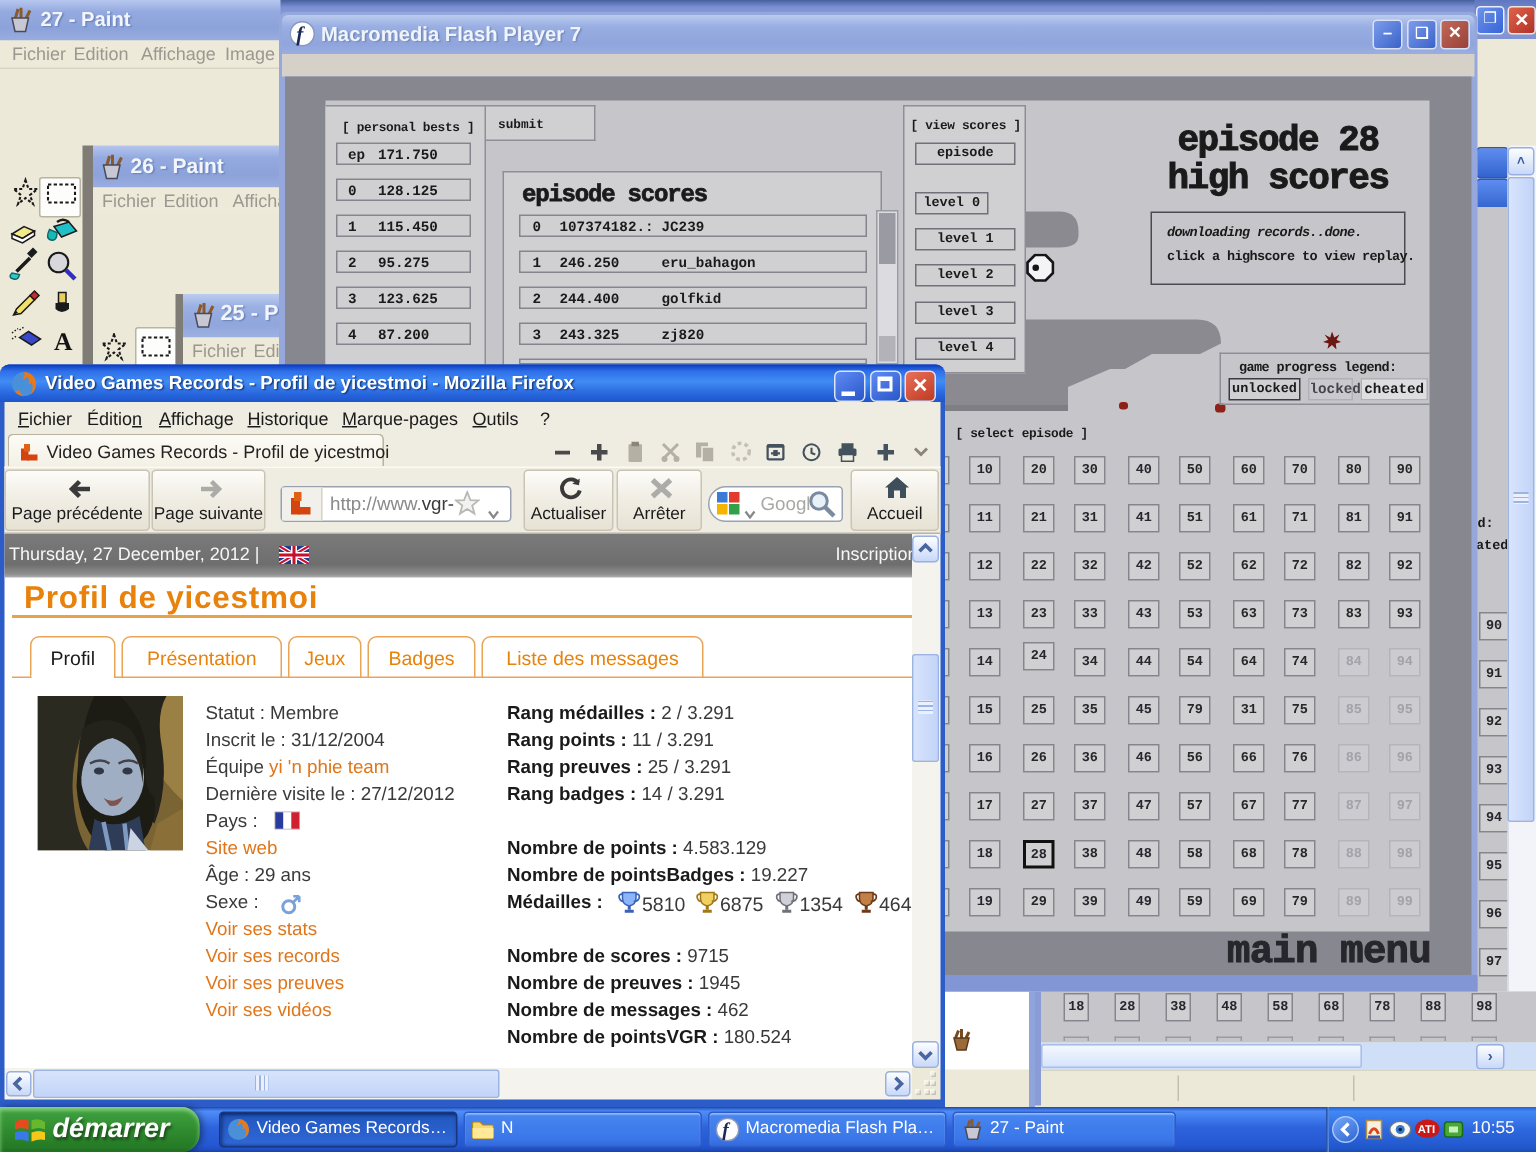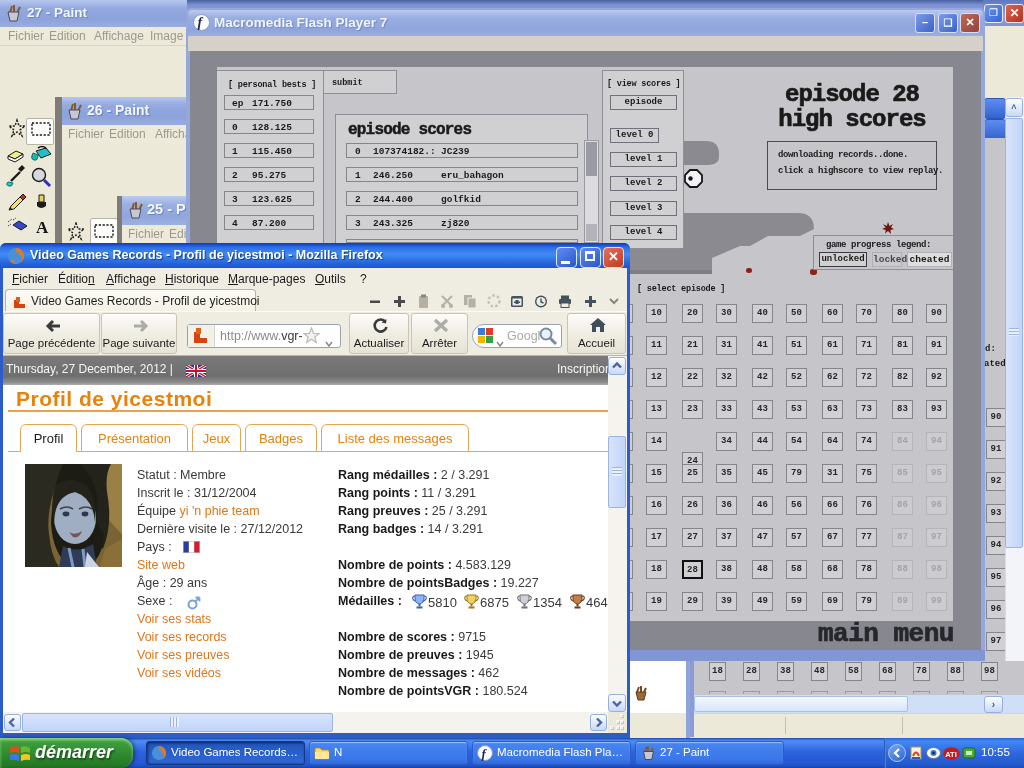--- a/index.html
+++ b/index.html
@@ -244,21 +244,21 @@
 <div class="ab" style="left:416px;top:62px;width:82px;height:179px;background:#D0D0D3;border-left:1px solid #8E8E96;border-right:1px solid #8E8E96;border-bottom:1px solid #8E8E96;border-top:1px solid #8E8E96;box-sizing:border-box;"></div>
 <div class="ab px" style="left:421px;top:71px;font-size:8.5px;letter-spacing:-0.2px;">[ view scores ]</div>
 <div class="gbtn" style="left:424px;top:87px;width:67px;height:15px;line-height:13px;">episode</div>
 <div class="gbtn" style="left:424px;top:120px;width:49px;height:15px;line-height:13px;">level 0</div>
 <div class="gbtn" style="left:424px;top:144px;width:67px;height:15px;line-height:13px;">level 1</div>
 <div class="gbtn" style="left:424px;top:168px;width:67px;height:15px;line-height:13px;">level 2</div>
 <div class="gbtn" style="left:424px;top:193px;width:67px;height:15px;line-height:13px;">level 3</div>
 <div class="gbtn" style="left:424px;top:217px;width:67px;height:15px;line-height:13px;">level 4</div>
 <div class="ab px" style="left:586px;top:74px;width:160px;font-size:24px;letter-spacing:-1px;line-height:25px;text-align:center;-webkit-text-stroke:0.7px #1a1a1a;">episode 28<br>high scores</div>
 <div class="ab" style="left:581px;top:133px;width:170px;height:49px;border:1px solid #4A4A52;box-sizing:border-box;"></div>
-<div class="ab px" style="left:592px;top:142px;font-size:9px;letter-spacing:-0.4px;">downloading records..done.</div>
+<div class="ab px" style="left:592px;top:142px;font-size:9px;letter-spacing:-0.4px;font-style:italic;">downloading records..done.</div>
 <div class="ab px" style="left:592px;top:158px;font-size:9px;letter-spacing:-0.4px;">click a highscore to view replay.</div>
 <div class="ab" style="left:627px;top:227px;width:140px;height:35px;border:1px solid #8E8E96;border-right:none;box-sizing:border-box;"></div>
 <div class="ab px" style="left:640px;top:232px;font-size:9px;letter-spacing:-0.4px;">game progress legend:</div>
 <div class="gbtn" style="left:633px;top:244px;width:48px;height:15px;line-height:13px;border-color:#3A3A42;">unlocked</div>
 <div class="gbtn" style="left:686px;top:244px;width:30px;height:15px;line-height:13px;border-color:#B0B0B6;background:#CACACE;color:#44444C;font-size:9.5px;">locked</div>
 <div class="gbtn" style="left:721px;top:244px;width:45px;height:15px;line-height:13px;border-color:#B0B0B6;background:#DEDEE1;font-size:9.5px;">cheated</div>
 <div class="ab px" style="left:451px;top:276px;font-size:8.5px;letter-spacing:-0.2px;">[ select episode ]</div>
 <div class="cell" style="left:426px;top:296px;"></div>
 <div class="cell" style="left:426px;top:328px;"></div>
 <div class="cell" style="left:426px;top:360px;"></div>
@@ -276,21 +276,21 @@
 <div class="cell" style="left:460px;top:424px;">14</div>
 <div class="cell" style="left:460px;top:456px;">15</div>
 <div class="cell" style="left:460px;top:488px;">16</div>
 <div class="cell" style="left:460px;top:520px;">17</div>
 <div class="cell" style="left:460px;top:552px;">18</div>
 <div class="cell" style="left:460px;top:584px;">19</div>
 <div class="cell" style="left:496px;top:296px;">20</div>
 <div class="cell" style="left:496px;top:328px;">21</div>
 <div class="cell" style="left:496px;top:360px;">22</div>
 <div class="cell" style="left:496px;top:392px;">23</div>
-<div class="cell" style="left:496px;top:444px;">24</div>
+<div class="cell" style="left:496px;top:420px;">24</div>
 <div class="cell" style="left:496px;top:456px;">25</div>
 <div class="cell" style="left:496px;top:488px;">26</div>
 <div class="cell" style="left:496px;top:520px;">27</div>
 <div class="cell" style="left:496px;top:552px;border:2px solid #111;">28</div>
 <div class="cell" style="left:496px;top:584px;">29</div>
 <div class="cell" style="left:530px;top:296px;">30</div>
 <div class="cell" style="left:530px;top:328px;">31</div>
 <div class="cell" style="left:530px;top:360px;">32</div>
 <div class="cell" style="left:530px;top:392px;">33</div>
 <div class="cell" style="left:530px;top:424px;">34</div>

